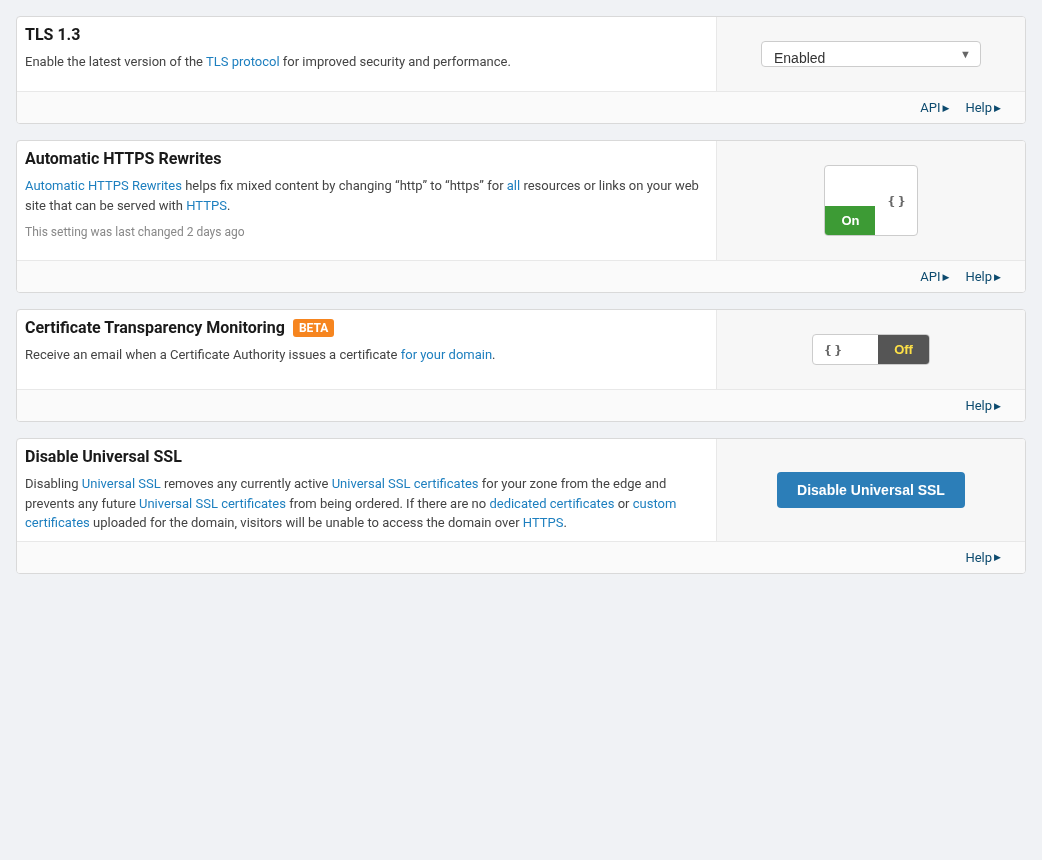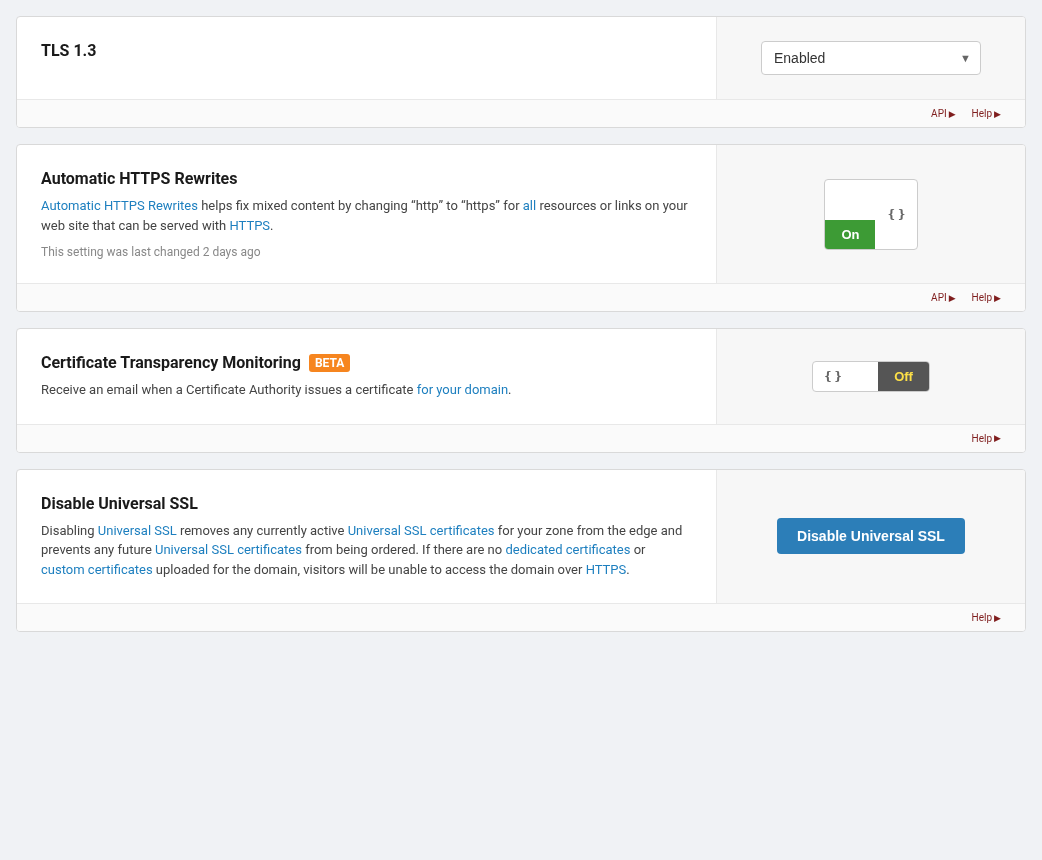--- a/index.html
+++ b/index.html
@@ -19,21 +19,21 @@
       overflow: hidden;
     }
 
     .card-main {
       display: flex;
       align-items: stretch;
     }
 
     .card-left {
       flex: 1;
-      padding: 24px;
+      padding: 8px;
       border-right: 1px solid #e8e8e8;
     }
 
     .card-right {
       width: 308px;
       background: #f7f7f7;
       display: flex;
       align-items: center;
       justify-content: center;
       padding: 24px;
@@ -69,43 +69,43 @@
       text-decoration: none;
     }
 
     .card-note {
       margin-top: 10px;
       font-size: 12px;
       color: #888;
     }
 
     .footer-link {
-      color: #7f1d1d;
+      color: #0c4a6e;
       text-decoration: none;
-      font-size: 10px;
+      font-size: 13px;
       cursor: pointer;
       display: flex;
       align-items: center;
       gap: 2px;
     }
 
     .footer-link::after {
       content: "▶";
       font-size: 9px;
     }
 
     
     .select-wrapper {
       position: relative;
       width: 220px;
     }
 
     .select-wrapper select {
       width: 100%;
-      padding: 8px 32px 8px 12px;
+      padding: 8px 32px 0 12px;
       border: 1px solid #ccc;
       border-radius: 4px;
       background: #fff;
       font-size: 14px;
       appearance: none;
       cursor: pointer;
       color: #333;
     }
 
     .select-wrapper::after {
@@ -194,20 +194,23 @@
   </style>
 </head>
 <body>
 
 <div class="card">
   <div class="card-main">
     <div class="card-left">
       <div class="card-title">
         <span>TLS 1.3</span>
       </div>
+      <div class="card-desc">
+        Enable the latest version of the <a class="link">TLS protocol</a> for improved security and performance.
+      </div>
     </div>
     <div class="card-right">
       <div class="select-wrapper">
         <select>
           <option>Enabled</option>
           <option>Disabled</option>
         </select>
       </div>
     </div>
   </div>

